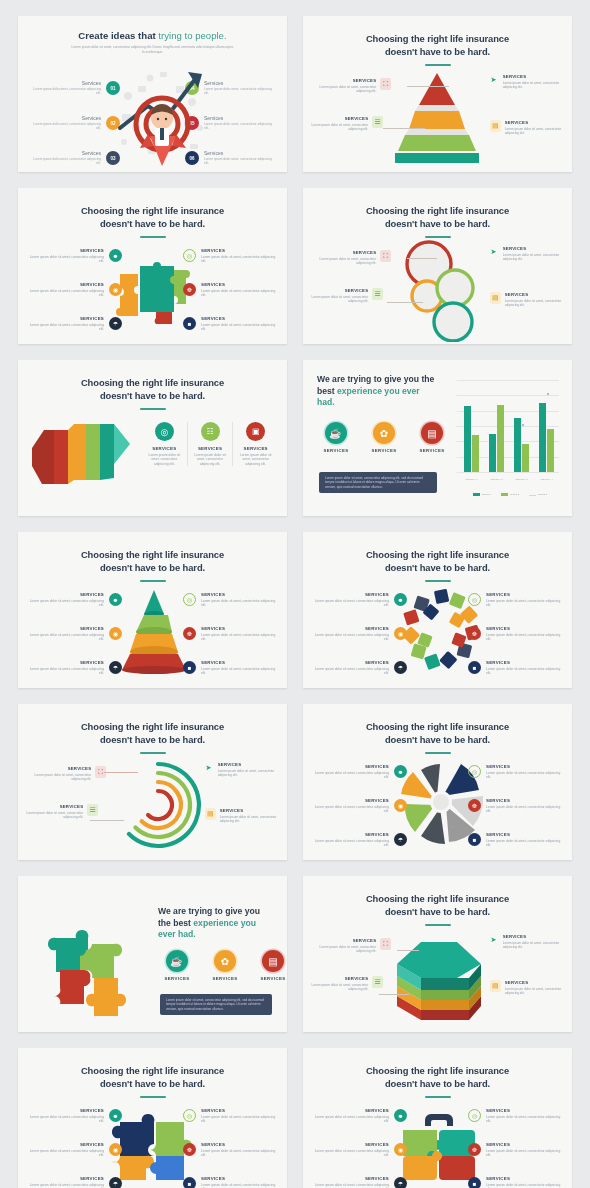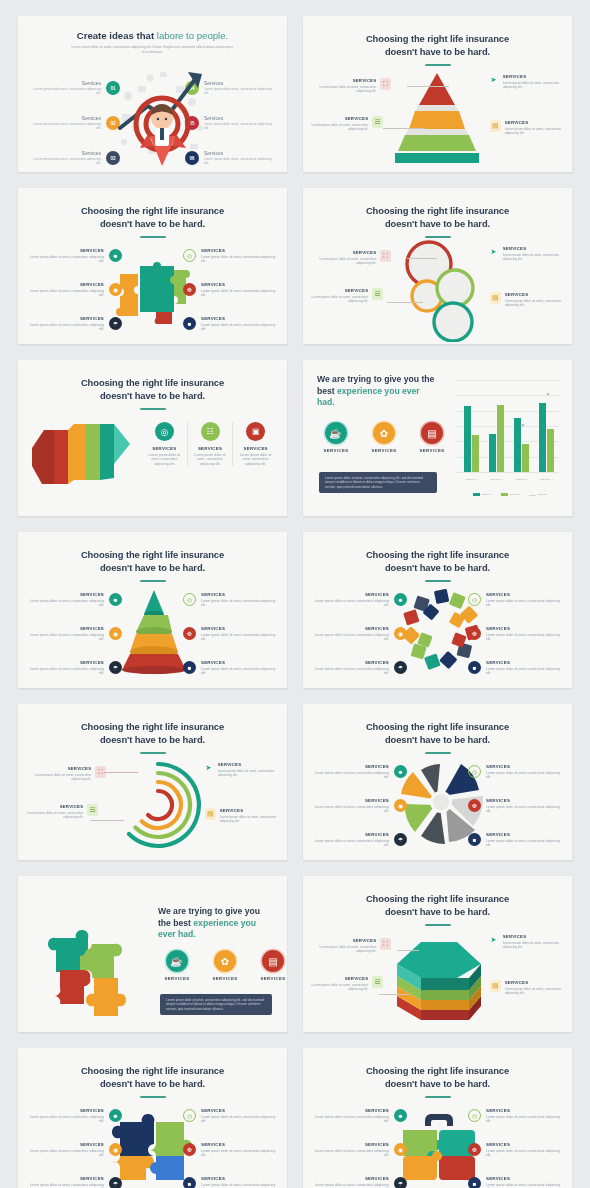--- a/index.html
+++ b/index.html
@@ -176,21 +176,21 @@
   }
 </style>
 </head>
 <body>
 
 <div class="sheet">
   <div class="grid">
 
     <div class="slide">
       <div class="hero-title">
-        <span>Create ideas that </span><span class="accent">labore to people.</span>
+        <span>Create ideas that </span><span class="accent">trying to people.</span>
       </div>
       <div class="hero-sub">Lorem ipsum dolor sit amet, consectetur adipiscing elit. Donec fringilla erat venenatis odio tristique ullamcorper. In scelerisque.</div>
 
       <div class="hero-col l">
         <div class="hero-item">
           <div class="hero-dot" style="background:#18a085">01</div>
           <div class="txt">
               <div class="hero-lbl">Services</div>
               <div class="hero-body">Lorem ipsum dolor amet, consectetur adipiscing elit.</div>
             </div>

